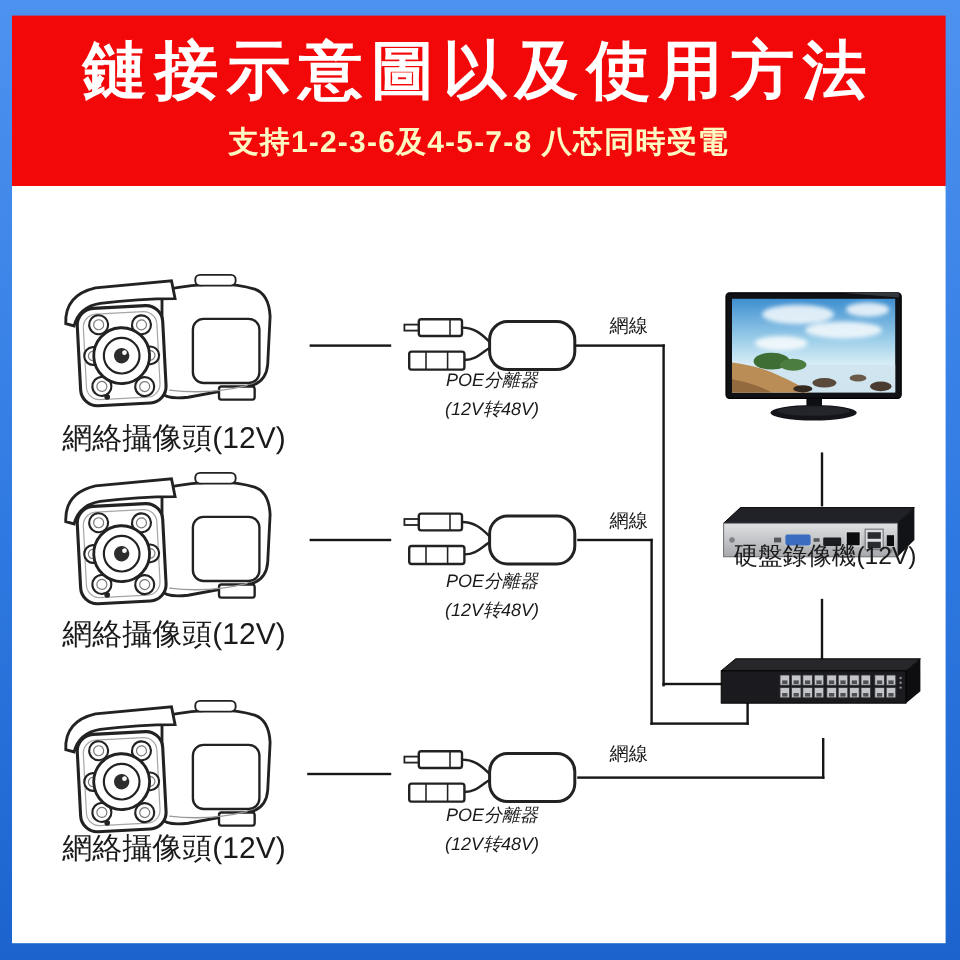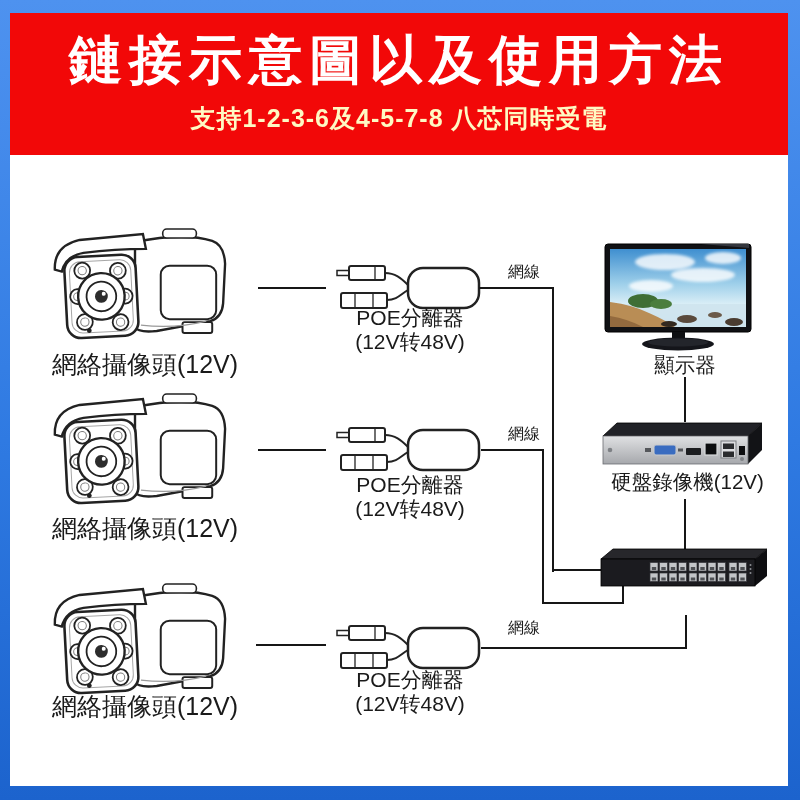--- a/index.html
+++ b/index.html
@@ -12,21 +12,21 @@
               display:flex;flex-direction:column;align-items:center;justify-content:center;}
   .main-title{color:#fff;font-size:53px;font-weight:700;letter-spacing:7px;line-height:1;white-space:nowrap;}
   .sub-title{color:#fef9c3;font-size:25px;font-weight:700;letter-spacing:1px;margin-top:16px;white-space:nowrap;}
   
   .content-area{left:10px;top:155px;width:778px;height:631px;background:#ffffff;}
   
   .wire{background:#161616;}
   
   .lbl{color:#1a1a1a;text-align:center;white-space:nowrap;}
   .cam-lbl{width:210px;font-size:25px;font-weight:400;}
-  .sp-lbl{width:160px;font-size:21px;font-weight:500;line-height:24px;}
+  .sp-lbl{width:160px;font-size:15px;font-weight:500;line-height:24px;font-style:italic;}
   .net-lbl{width:64px;font-size:16px;font-weight:500;}
   .dev-lbl{font-size:20.5px;font-weight:500;}
   svg{display:block;}
 </style>
 </head>
 <body>
 
 <div id="stage">
 
   <div class="abs red-header">
@@ -230,21 +230,20 @@
     <ellipse cx="40" cy="59" rx="15" ry="7" fill="#3f6e35"></ellipse>
     <ellipse cx="58" cy="62" rx="11" ry="5" fill="#4b7d3e"></ellipse>
     <ellipse cx="84" cy="77" rx="10" ry="4" fill="#5a4a3c"></ellipse>
     <ellipse cx="112" cy="73" rx="7" ry="3" fill="#6b5a49"></ellipse>
     <ellipse cx="131" cy="80" rx="9" ry="4" fill="#4a3c30"></ellipse>
     <ellipse cx="66" cy="82" rx="8" ry="3" fill="#33291f"></ellipse>
     <rect x="69" y="90" width="13" height="8" fill="#0e0f12"></rect>
     <ellipse cx="75" cy="102" rx="36" ry="6.5" fill="#14151a"></ellipse>
     <ellipse cx="75" cy="100.5" rx="30" ry="4" fill="#23252b"></ellipse>
   </svg>
-  <div class="abs lbl dev-lbl" style="left:615px;top:351px;width:140px">顯示器</div>
 
   <svg class="abs" style="left:598px;top:419px" width="170" height="52" viewBox="0 0 170 52">
     <defs>
       <linearGradient id="nvrg" x1="0" y1="0" x2="0" y2="1">
         <stop offset="0" stop-color="#e0e1e3"></stop>
           <stop offset="1" stop-color="#a6a8ac"></stop>
       </linearGradient>
     </defs>
     <polygon points="5,17 19,4 164,4 150,17" fill="#212227" stroke="#000" stroke-width="0.8"></polygon>
     <polygon points="150,17 164,4 164,31 150,45" fill="#121316"></polygon>
@@ -254,21 +253,21 @@
     <rect x="47" y="29" width="6" height="4" fill="#55575b"></rect>
     <rect x="56" y="26" width="22" height="10" rx="2" fill="#3a6cc0" stroke="#c8cacd" stroke-width="1"></rect>
     <rect x="80" y="29.5" width="5" height="3" fill="#55575b"></rect>
     <rect x="88" y="29" width="15" height="7" rx="1" fill="#1c1d20"></rect>
     <rect x="107" y="24" width="12" height="12" fill="#0c0d0f" stroke="#d8d9db" stroke-width="1.2"></rect>
     <rect x="123" y="22" width="15" height="17" fill="#dcdde0" stroke="#7b7d81" stroke-width="1"></rect>
     <rect x="125" y="24.5" width="11" height="5.5" fill="#2a2b2e"></rect>
     <rect x="125" y="32.5" width="11" height="5.5" fill="#2a2b2e"></rect>
     <rect x="141" y="27" width="6" height="9" fill="#0c0d0f"></rect>
   </svg>
-  <div class="abs lbl dev-lbl" style="left:595px;top:468px;width:185px">硬盤錄像機(12V)</div>
+  <div class="abs lbl dev-lbl" style="left:595px;top:449px;width:185px">硬盤錄像機(12V)</div>
 
   <svg class="abs" style="left:598px;top:546px" width="172" height="44" viewBox="0 0 172 44">
     <polygon points="3,13 15,3 169,3 157,13" fill="#27272b" stroke="#000" stroke-width="0.8"></polygon>
     <polygon points="157,40 169,30 169,3 157,13" fill="#0e0e11"></polygon>
     <rect x="3" y="13" width="154" height="27" fill="#1b1b1f" stroke="#000" stroke-width="0.8"></rect>
     <g>
       <g fill="#c3c5c8" stroke="#323338" stroke-width="0.7">
         <rect x="52" y="16.5" width="8" height="8.5"></rect>
           <rect x="61.5" y="16.5" width="8" height="8.5"></rect>
         <rect x="71" y="16.5" width="8" height="8.5"></rect>

